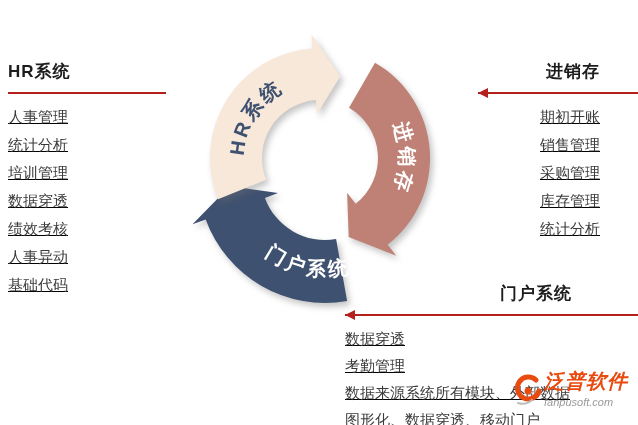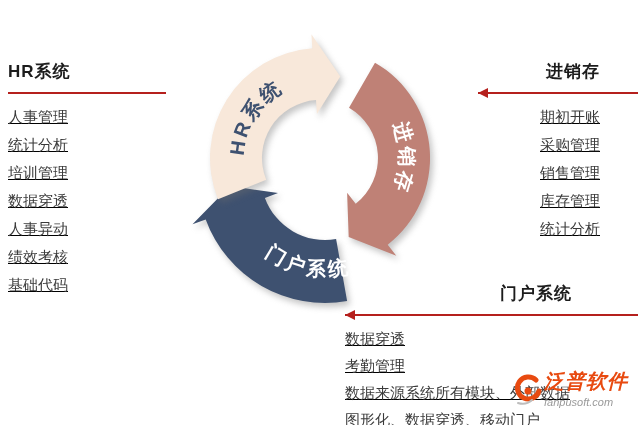--- a/index.html
+++ b/index.html
@@ -67,33 +67,33 @@
   </svg>
 
   <div class="panel" id="panel-hr">
     <div class="panel-title">HR系统</div>
     <div class="redline"></div>
     <ul class="items">
       <li>人事管理</li>
       <li>统计分析</li>
       <li>培训管理</li>
       <li>数据穿透</li>
+      <li>绩效考核</li>
       <li>人事异动</li>
-      <li>绩效考核</li>
       <li>基础代码</li>
     </ul>
   </div>
 
   <div class="panel" id="panel-inventory">
     <div class="panel-title">进销存</div>
     <div class="redline arrow"></div>
     <ul class="items">
       <li>期初开账</li>
+      <li>销售管理</li>
       <li>采购管理</li>
-      <li>销售管理</li>
       <li>库存管理</li>
       <li>统计分析</li>
     </ul>
   </div>
 
   <div class="panel" id="panel-portal">
     <div class="panel-title">门户系统</div>
     <div class="redline arrow"></div>
     <ul class="items">
       <li>数据穿透</li>

